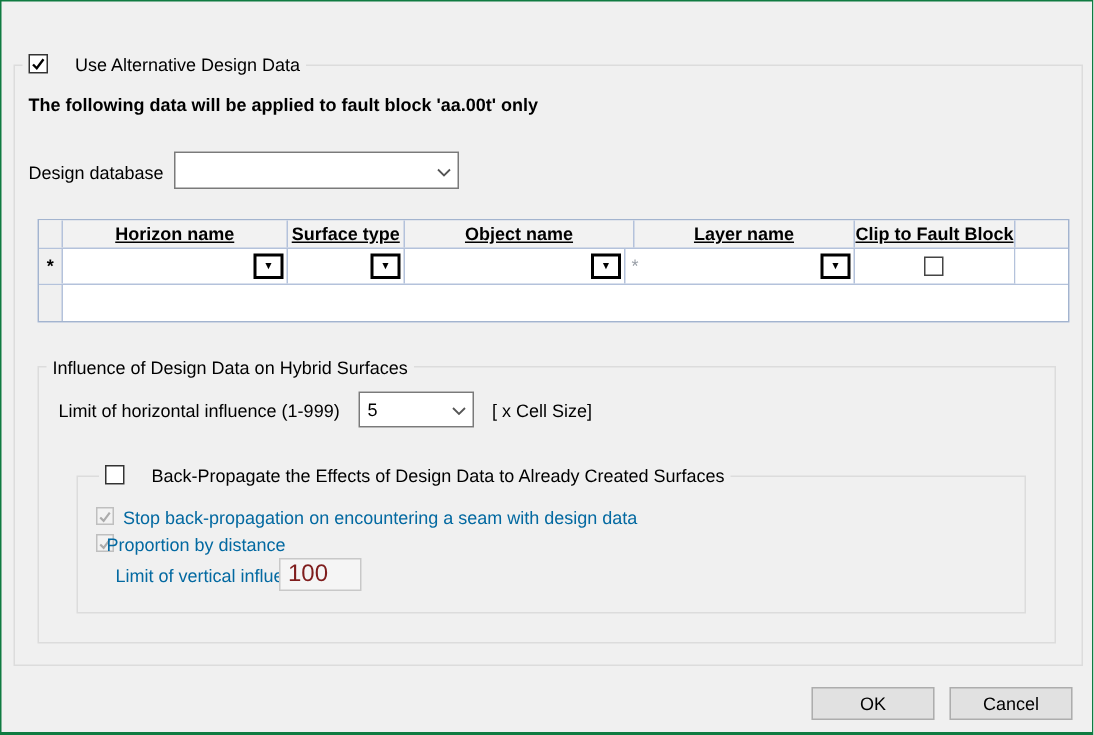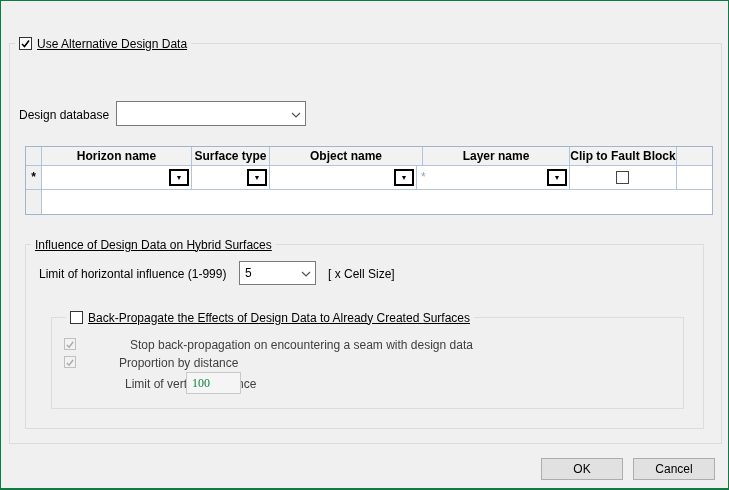--- a/index.html
+++ b/index.html
@@ -21,34 +21,34 @@
   .title { padding-left:10px; font-size:12px; }
   .close-btn {
     position:absolute; right:6px; top:0; width:34px; height:27px;
     display:flex; align-items:center; justify-content:center;
     color:#FFFFFF; font-size:14px; cursor:pointer;
   }
 
   .groupbox { position:absolute; border:1px solid #DCDCDC; background:transparent; }
   .gb-caption {
     position:absolute; background:#F0F0F0; padding:0 4px;
-    display:flex; align-items:center; gap:5px; white-space:nowrap; z-index:3;text-decoration:underline;
+    display:flex; gap:18px; white-space:nowrap; z-index:3;
   }
 
   .checkbox {
     width:13px; height:13px; background:#FFFFFF; border:1px solid #333333;
     display:inline-flex; align-items:center; justify-content:center; flex:0 0 auto;
   }
   .checkbox svg { width:11px; height:11px; }
   .checkbox.disabled { background:#F2F2F2; border-color:#BFBFBF; }
 
   .bold-note { position:absolute; font-weight:bold; white-space:nowrap; }
 
   .label { position:absolute; white-space:nowrap; }
-  .label.gray { color:#404040;margin-left:48px; }
+  .label.gray { color:#0369a1; }
 
   .combobox {
     position:absolute; background:#FFFFFF; border:1px solid #7A7A7A;
     display:flex; align-items:center;
   }
   .combobox .cb-value { flex:1; padding-left:5px; overflow:hidden; white-space:nowrap; }
   .combobox .cb-chev { width:18px; text-align:center; color:#444; }
   .combobox .cb-chev svg { width:10px; height:6px; }
 
   
@@ -60,21 +60,21 @@
     position:absolute; left:0; top:0; width:100%; height:19px;
     background:#F2F2F2; border-bottom:1px solid #B4C2DB;
     display:flex;
   }
   .grid-rowheaderstrip {
     position:absolute; left:0; top:0; width:16px; height:100%;
     background:#F0F0F0; border-right:1px solid #B4C2DB;
   }
   .hcell {
     font-weight:bold; text-align:center; line-height:18px;
-    border-right:1px solid #B4C2DB; overflow:hidden; white-space:nowrap;
+    border-right:1px solid #B4C2DB; overflow:hidden; white-space:nowrap;text-decoration:underline;
   }
   .grid-row {
     position:absolute; left:0; top:19px; width:100%; height:24px;
     display:flex; border-bottom:1px solid #B4C2DB; background:#FFFFFF;
   }
   .dcell { border-right:1px solid #B4C2DB; position:relative; }
   .rowmark { width:16px; background:#F0F0F0; text-align:center; line-height:22px; font-weight:bold; }
   .cell-dd {
     position:absolute; right:2px; top:3px; width:20px; height:17px;
     background:#FFFFFF; border:2px solid #000000;
@@ -83,22 +83,22 @@
   }
   .cell-star { position:absolute; left:4px; top:4px; color:#9aa0a8; }
   .cell-check {
     position:absolute; left:50%; top:5px; margin-left:-7px;
     width:13px; height:13px; background:#FFFFFF; border:1px solid #444;
     cursor:pointer;
   }
 
   .textbox {
     position:absolute; border:1px solid #C8C8C8; background:#F5F5F5;
-    color:#15803d; padding-left:5px; font-size:12px;
-    font-family:Liberation Serif, serif;
+    color:#7f1d1d; padding-left:5px; font-size:16px;
+    font-family:Liberation Sans, sans-serif;
   }
 
   .btn {
     position:absolute; width:82px; height:22px;
     background:#E1E1E1; border:1px solid #ADADAD;
     font-size:12px; font-family:"Liberation Sans", sans-serif;
     cursor:pointer; text-align:center; line-height:20px;
   }
 </style>
 </head>
@@ -110,20 +110,21 @@
   <div class="groupbox" style="left:8px; top:42px; width:713px; height:401px;"></div>
   <div class="gb-caption" style="left:14px; top:35px; height:15px;">
     <span class="checkbox">
       <svg viewBox="0 0 11 11">
           <polyline points="2,6 4.5,8.5 9,2.5" fill="none" stroke="#000" stroke-width="1.6"></polyline>
         </svg>
     </span>
     <span>Use Alternative Design Data</span>
   </div>
 
+  <div class="bold-note" style="left:18px; top:62px;">The following data will be applied to fault block 'aa.00t' only</div>
 
   <div class="label" style="left:18px; top:107px;">Design database</div>
   <div class="combobox" style="left:115px; top:100px; width:190px; height:25px;">
     <span class="cb-value"></span>
     <span class="cb-chev">
       <svg viewBox="0 0 10 6">
           <polyline points="1,1 5,5 9,1" fill="none" stroke="#555" stroke-width="1.2"></polyline>
         </svg>
     </span>
   </div>

